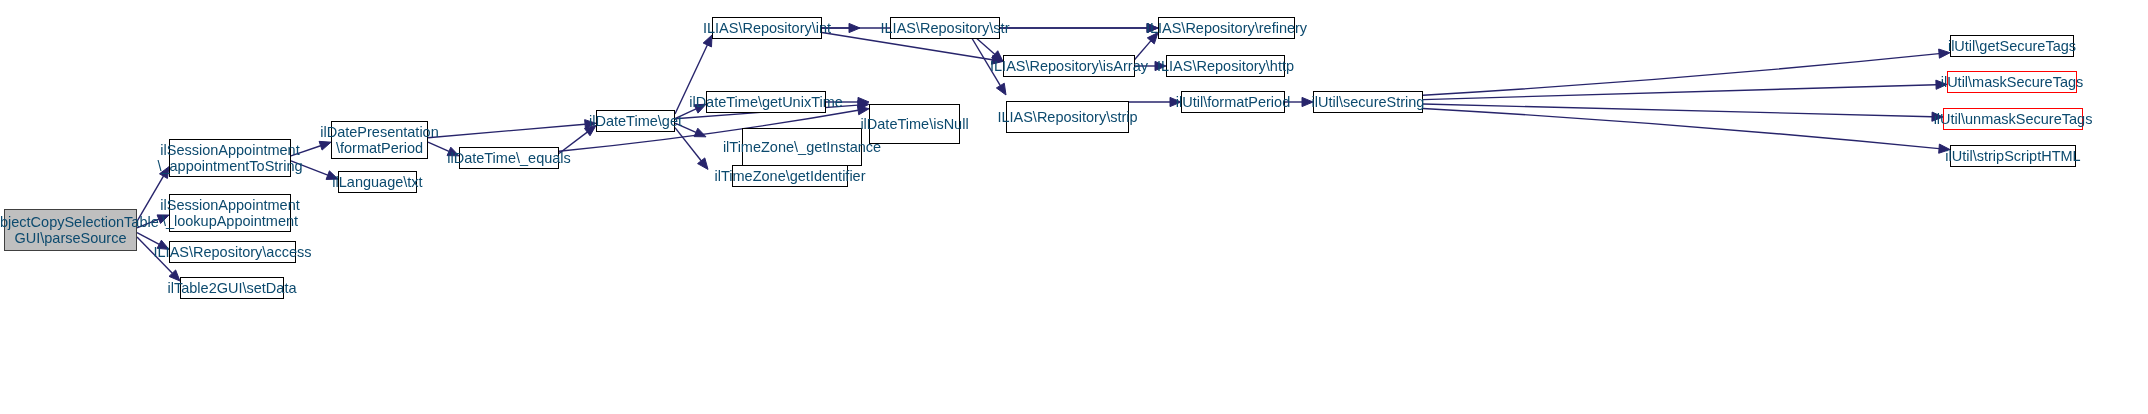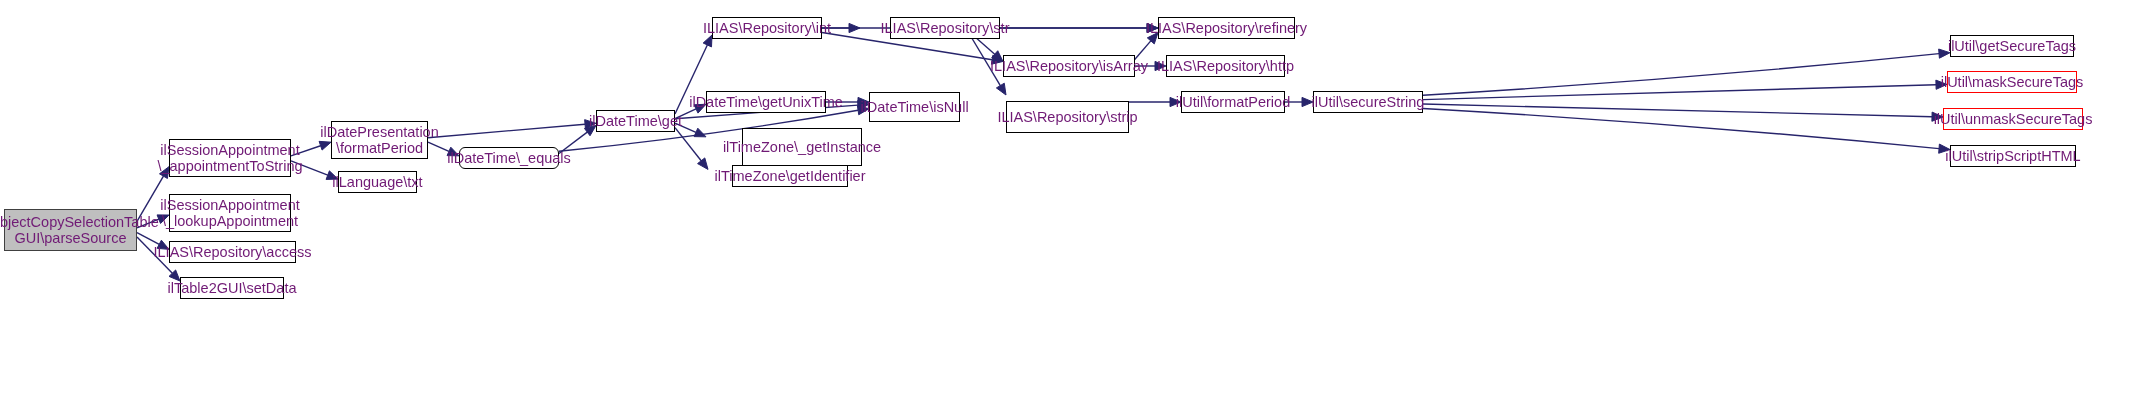--- a/index.html
+++ b/index.html
@@ -9,21 +9,21 @@
     height:414px;
     background:#ffffff;
     font-family:"Liberation Sans", sans-serif;
     overflow:hidden;
   }
   .node{
     position:absolute;
     box-sizing:border-box;
     border:1px solid #000000;
     background:#ffffff;
-    color:#701a75;
+    color:#0c4a6e;
     display:flex;
     align-items:center;
     justify-content:center;
     text-align:center;
     font-size:14.5px;
     line-height:16px;
     white-space:pre;
     letter-spacing:0px;
     z-index:5;
   }
@@ -127,26 +127,26 @@
 GUI\parseSource</div>
       <div class="node" style="left: 169px; top: 139px; width: 122px; height: 38px;">ilSessionAppointment
 \_appointmentToString</div>
       <div class="node" style="left: 169px; top: 194px; width: 122px; height: 38px;">ilSessionAppointment
 \_lookupAppointment</div>
       <div class="node" style="left: 169px; top: 241px; width: 127px; height: 22px;">ILIAS\Repository\access</div>
       <div class="node" style="left: 180px; top: 277px; width: 104px; height: 22px;">ilTable2GUI\setData</div>
       <div class="node" style="left: 331px; top: 121px; width: 97px; height: 38px;">ilDatePresentation
 \formatPeriod</div>
       <div class="node" style="left: 338px; top: 171px; width: 79px; height: 22px;">ilLanguage\txt</div>
-      <div class="node" style="left: 459px; top: 147px; width: 100px; height: 22px; border-radius: 6px;">ilDateTime\_equals</div>
+      <div class="node" style="left: 459px; top: 147px; width: 100px; height: 22px;">ilDateTime\_equals</div>
       <div class="node" style="left: 596px; top: 110px; width: 79px; height: 22px;">ilDateTime\get</div>
       <div class="node" style="left: 706px; top: 91px; width: 120px; height: 22px;">ilDateTime\getUnixTime</div>
       <div class="node" style="left: 706px; top: 128px; width: 120px; height: 38px; margin-left: 36px;">ilTimeZone\_getInstance</div>
       <div class="node" style="left: 708px; top: 165px; width: 116px; height: 22px; margin-left: 24px;">ilTimeZone\getIdentifier</div>
-      <div class="node" style="left: 869px; top: 92px; width: 91px; height: 30px;">ilDateTime\isNull</div>
+      <div class="node" style="left: 869px; top: 104px; width: 91px; height: 40px;">ilDateTime\isNull</div>
       <div class="node" style="left: 712px; top: 17px; width: 110px; height: 22px;">ILIAS\Repository\int</div>
       <div class="node" style="left: 860px; top: 17px; width: 110px; height: 22px; margin-left: 30px;">ILIAS\Repository\str</div>
       <div class="node" style="left: 1003px; top: 55px; width: 132px; height: 22px;">ILIAS\Repository\isArray</div>
       <div class="node" style="left: 1006px; top: 101px; width: 123px; height: 32px;">ILIAS\Repository\strip</div>
       <div class="node" style="left: 1158px; top: 17px; width: 137px; height: 22px;">ILIAS\Repository\refinery</div>
       <div class="node" style="left: 1166px; top: 55px; width: 119px; height: 22px;">ILIAS\Repository\http</div>
       <div class="node" style="left: 1181px; top: 91px; width: 104px; height: 22px;">ilUtil\formatPeriod</div>
       <div class="node" style="left: 1313px; top: 91px; width: 110px; height: 22px;">ilUtil\secureString</div>
       <div class="node" style="left: 1950px; top: 35px; width: 124px; height: 22px;">ilUtil\getSecureTags</div>
       <div class="node warn" style="left: 1947px; top: 71px; width: 130px; height: 22px;">ilUtil\maskSecureTags</div>

